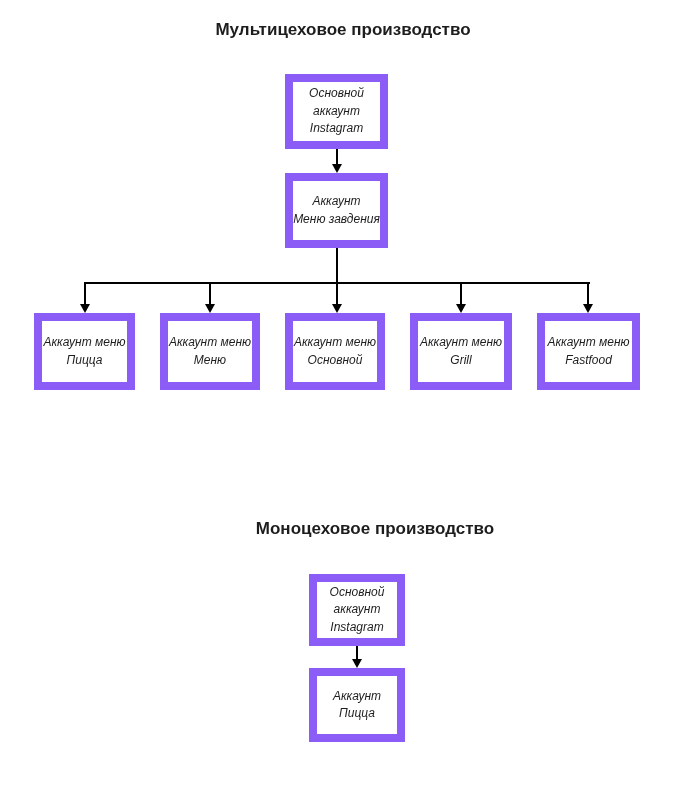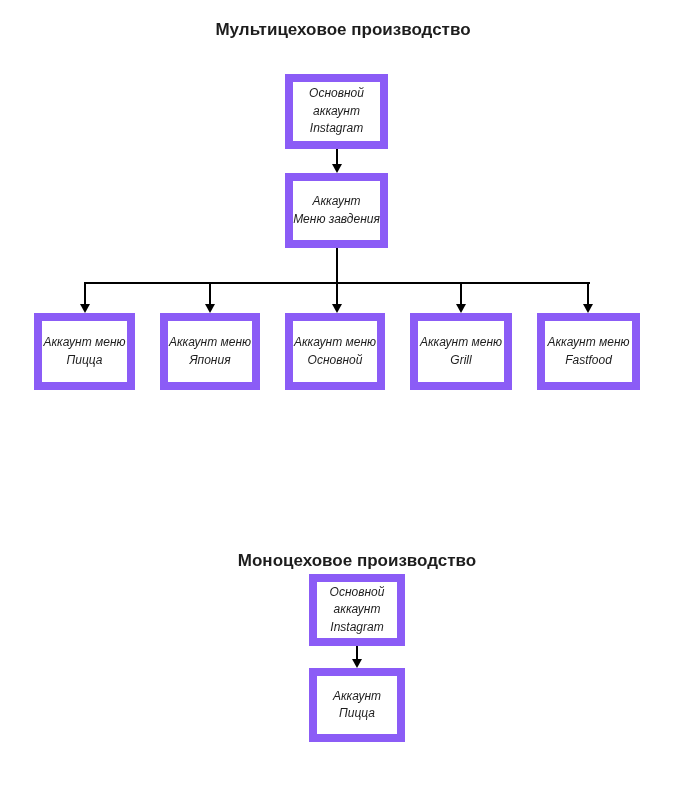--- a/index.html
+++ b/index.html
@@ -95,21 +95,21 @@
 
   <div class="box" style="left:34px; top:313px; width:101px; height:77px;">
     <div class="label">
       <div>Аккаунт меню</div>
       <div>Пицца</div>
     </div>
   </div>
   <div class="box" style="left:160px; top:313px; width:100px; height:77px;">
     <div class="label">
       <div>Аккаунт меню</div>
-      <div>Япония</div>
+      <div>Меню</div>
     </div>
   </div>
   <div class="box" style="left:285px; top:313px; width:100px; height:77px;">
     <div class="label">
       <div>Аккаунт меню</div>
       <div>Основной</div>
     </div>
   </div>
   <div class="box" style="left:410px; top:313px; width:102px; height:77px;">
     <div class="label">
@@ -117,21 +117,21 @@
       <div>Grill</div>
     </div>
   </div>
   <div class="box" style="left:537px; top:313px; width:103px; height:77px;">
     <div class="label">
       <div>Аккаунт меню</div>
       <div>Fastfood</div>
     </div>
   </div>
 
-  <div class="title" style="left:357px; top:519px;margin-top:32px;">Моноцеховое производство</div>
+  <div class="title" style="left:375px; top:519px;">Моноцеховое производство</div>
 
   <div class="box" style="left:309px; top:574px; width:96px; height:72px;">
     <div class="label">
       <div>Основной</div>
       <div>аккаунт Instagram</div>
     </div>
   </div>
 
   <div class="vline" style="left:356px; top:646px; height:13px;"></div>
   <div class="arrow-down" style="left:352px; top:659px;"></div>

